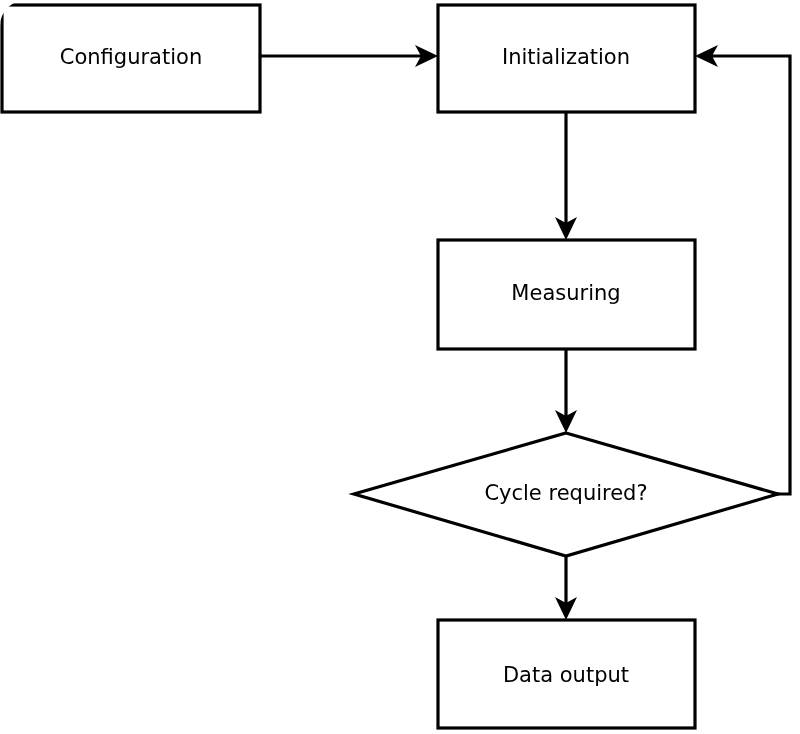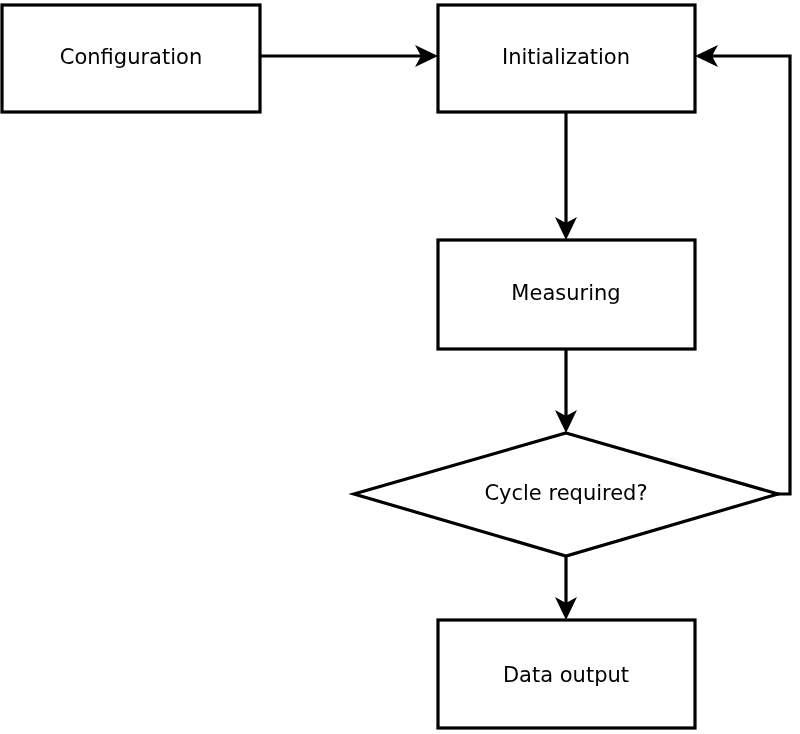--- a/index.html
+++ b/index.html
@@ -9,20 +9,21 @@
   }
   body {
     font-family: "DejaVu Sans", "Liberation Sans", sans-serif;
   }
   #flowchart-canvas {
     position: relative;
     width: 800px;
     height: 734px;
     background: #ffffff;
     overflow: hidden;
+    border-radius: 26px;
   }
   #flowchart-svg {
     position: absolute;
     top: 0;
     left: 0;
     width: 800px;
     height: 734px;
     display: block;
   }
   .node-label {

